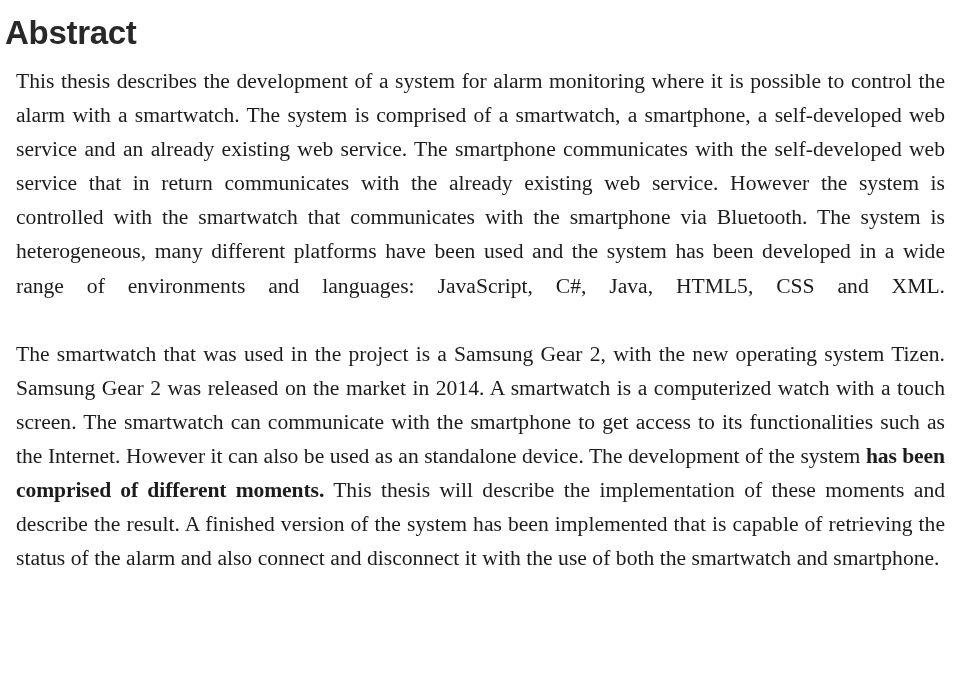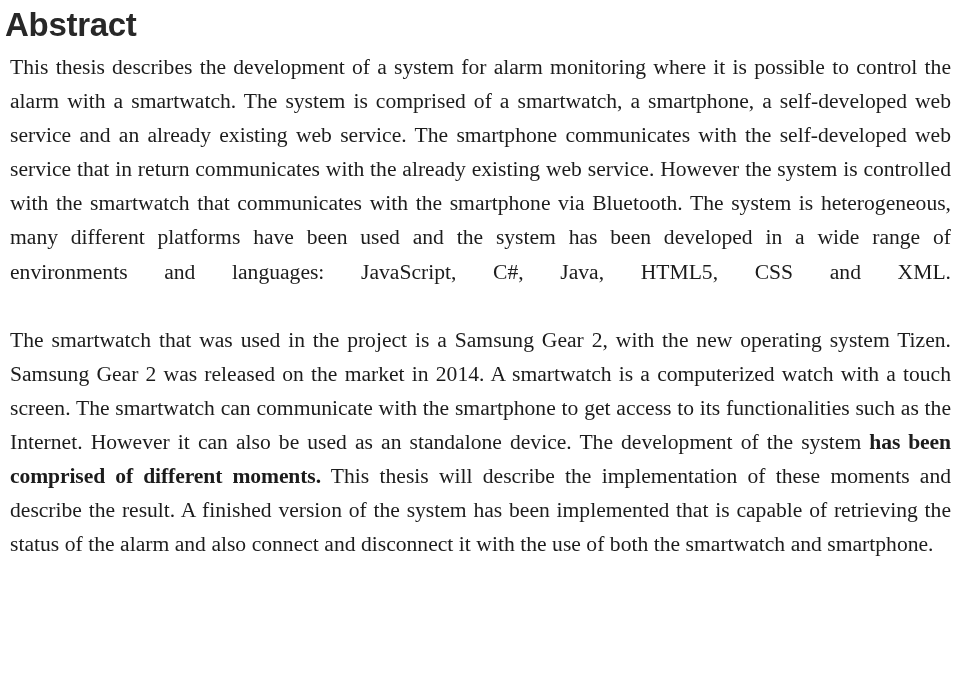--- a/index.html
+++ b/index.html
@@ -27,27 +27,27 @@
 
   
   .doc-heading {
     font-family: "Liberation Sans", "DejaVu Sans", sans-serif;
     font-weight: bold;
     font-size: 33px;
     line-height: 34px;
     letter-spacing: -0.3px;
     color: #282828;
     margin: 0;
-    padding: 8px 0 0 1px;
+    padding: 16px 0 0 1px;
     height: 36px;
   }
 
   
   .abstract-body {
-    margin: 6px;
+    margin: 12px;
     padding: 0;
   }
 
   .para {
     margin: 0;
     padding: 0;
     font-size: 21.6px;
     line-height: 34.1px;
     text-align: justify;
     text-justify: inter-word;

